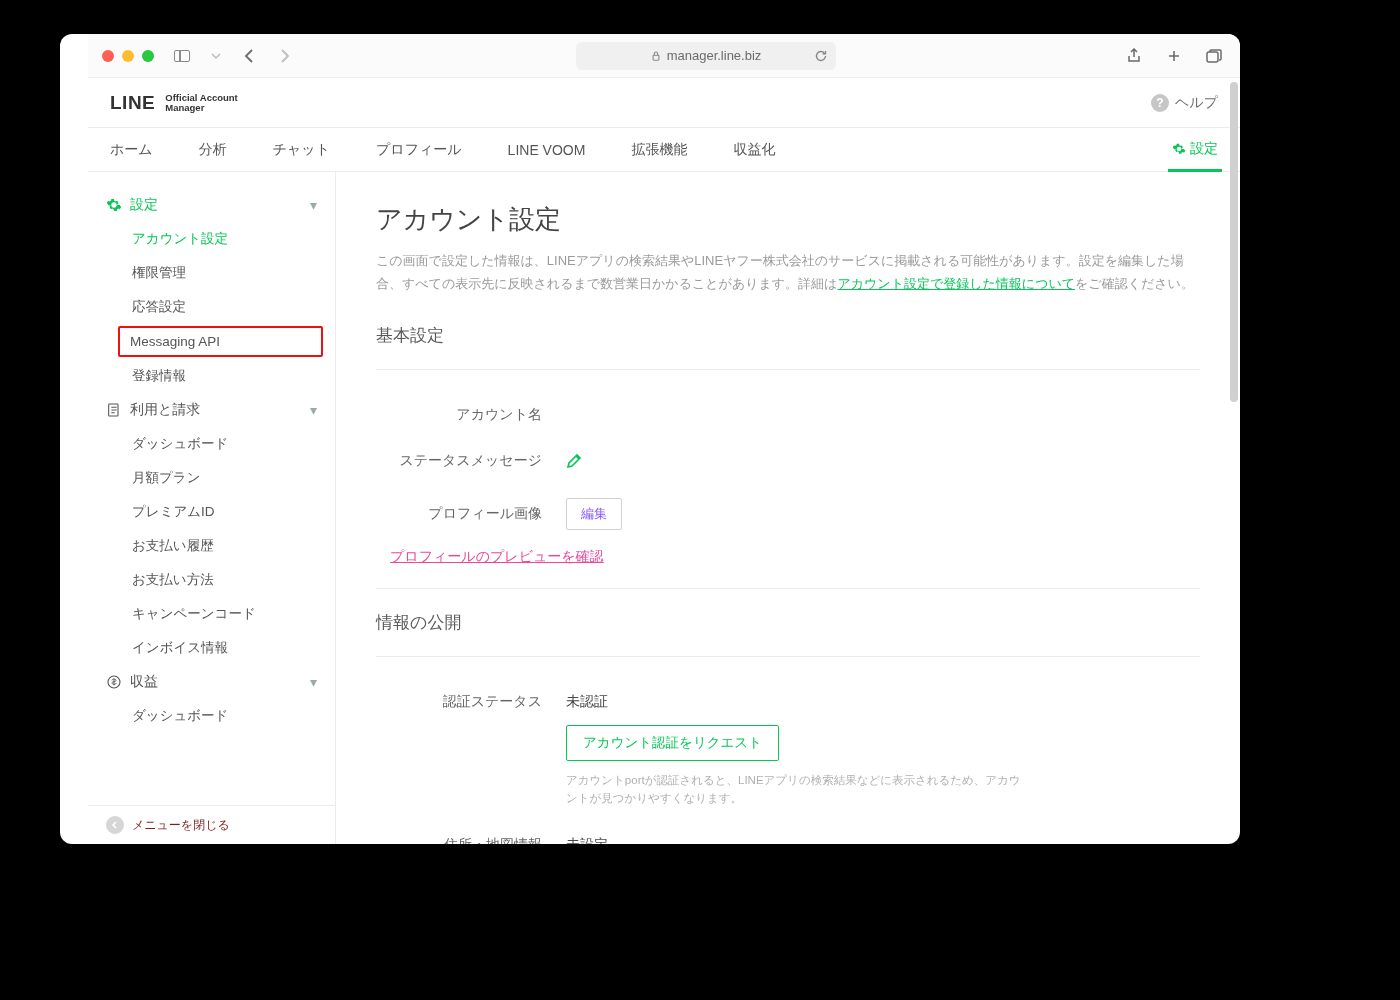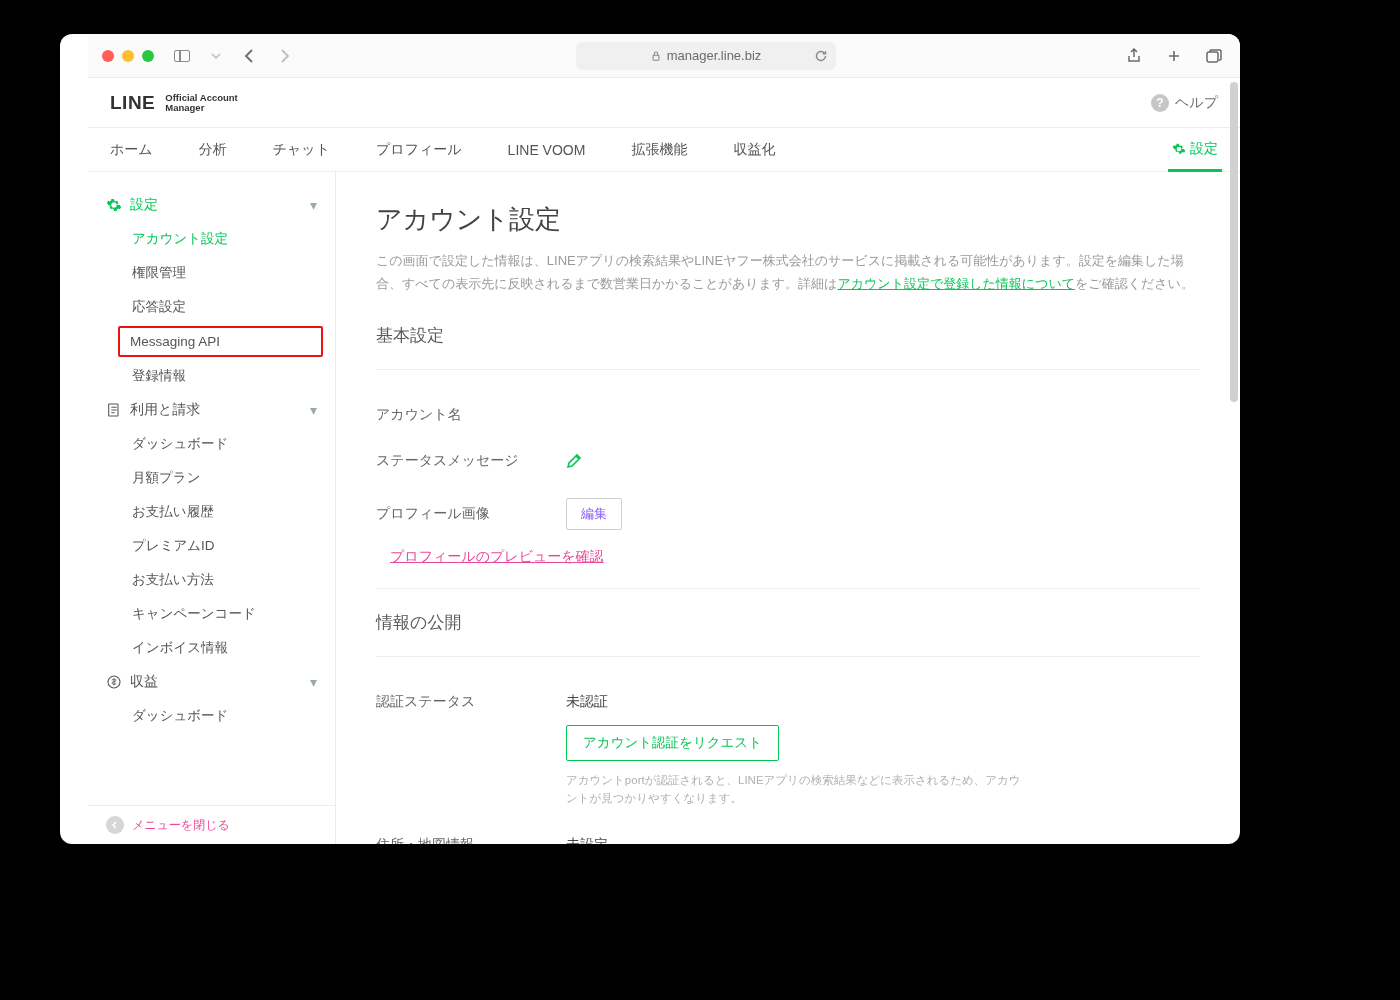--- a/index.html
+++ b/index.html
@@ -70,33 +70,33 @@
     display:flex;align-items:center;gap:8px;padding:8px 18px;color:#555;cursor:pointer;
   }
   .sb-group-h.green{color:#06c755;}
   .sb-group-h .chev{margin-left:auto;color:#9aa;}
   .sb-item{
     padding:8px 18px 8px 44px;color:#555;cursor:pointer;font-size:13.5px;
   }
   .sb-item.active{color:#06c755;}
   .sb-item.hl{border:2.5px solid #e11;border-radius:2px;margin:2px 12px 2px 30px;padding:6px 10px;color:#555;}
   .sb-foot{
-    margin-top:auto;border-top:1px solid #ececec;padding:10px 18px;display:flex;align-items:center;gap:8px;color:#ec4899;font-size:12px;
+    margin-top:auto;border-top:1px solid #ececec;padding:10px 18px;display:flex;align-items:center;gap:8px;color:#7f1d1d;font-size:12px;
   }
   .sb-foot .circ{width:18px;height:18px;border-radius:50%;background:#d6d6d6;display:flex;align-items:center;justify-content:center;}
 
   
   .main{flex:1;overflow:auto;padding:30px 40px;}
   .h1{font-size:26px;color:#444;margin-bottom:12px;}
   .desc{font-size:13px;color:#9a9a9a;line-height:1.8;margin-bottom:28px;}
   .desc a{color:#06c755;text-decoration:underline;}
   .sec-h{font-size:17px;color:#5a5a5a;margin:8px 0 18px;}
   .divider{border-top:1px solid #ececec;margin:22px 0;}
   .row{display:flex;align-items:center;padding:14px 0;font-size:14px;}
-  .row .lab{width:190px;text-align:left;color:#666;padding-right:24px;}
+  .row .lab{width:190px;text-align:right;color:#666;padding-right:24px;}
   .row .val{color:#444;}
   .pencil{color:#06c755;cursor:pointer;}
   .btn-outline-gray{
     display:inline-block;border:1px solid #d0d0d0;padding:6px 14px;font-size:13px;color:#8b5cf6;background:#fff;cursor:pointer;border-radius:2px;
   }
   .btn-outline-green{
     display:inline-block;border:1px solid #06c755;padding:8px 16px;font-size:13.5px;color:#06c755;background:#fff;cursor:pointer;border-radius:2px;
   }
   .link-green{color:#ec4899;text-decoration:underline;font-size:14px;padding:4px 14px;}
   .hint{font-size:11.5px;color:#b0b0b0;margin-top:10px;line-height:1.6;max-width:460px;}
@@ -214,22 +214,22 @@
       <div class="sb-group-h">
         <svg width="16" height="16" viewBox="0 0 24 24">
             <rect x="4" y="3" width="14" height="18" rx="1" fill="none" stroke="currentColor" stroke-width="1.6"></rect>
             <path d="M8 8h8M8 12h8M8 16h5" stroke="currentColor" stroke-width="1.6"></path>
           </svg>
         <span>利用と請求</span>
         <span class="chev">▾</span>
       </div>
       <div class="sb-item">ダッシュボード</div>
       <div class="sb-item">月額プラン</div>
+      <div class="sb-item">プレミアムID</div>
       <div class="sb-item">お支払い履歴</div>
-      <div class="sb-item">プレミアムID</div>
       <div class="sb-item">お支払い方法</div>
       <div class="sb-item">キャンペーンコード</div>
       <div class="sb-item">インボイス情報</div>
 
       <div class="sb-group-h">
         <svg width="16" height="16" viewBox="0 0 24 24">
             <circle cx="12" cy="12" r="9" fill="none" stroke="currentColor" stroke-width="1.6"></circle>
             <path d="M12 7v10M9 9.5c0-1 1-2 3-2s3 1 3 2-1 1.5-3 2-3 1-3 2 1 2 3 2 3-1 3-2" fill="none" stroke="currentColor" stroke-width="1.4"></path>
           </svg>
         <span>収益</span>

